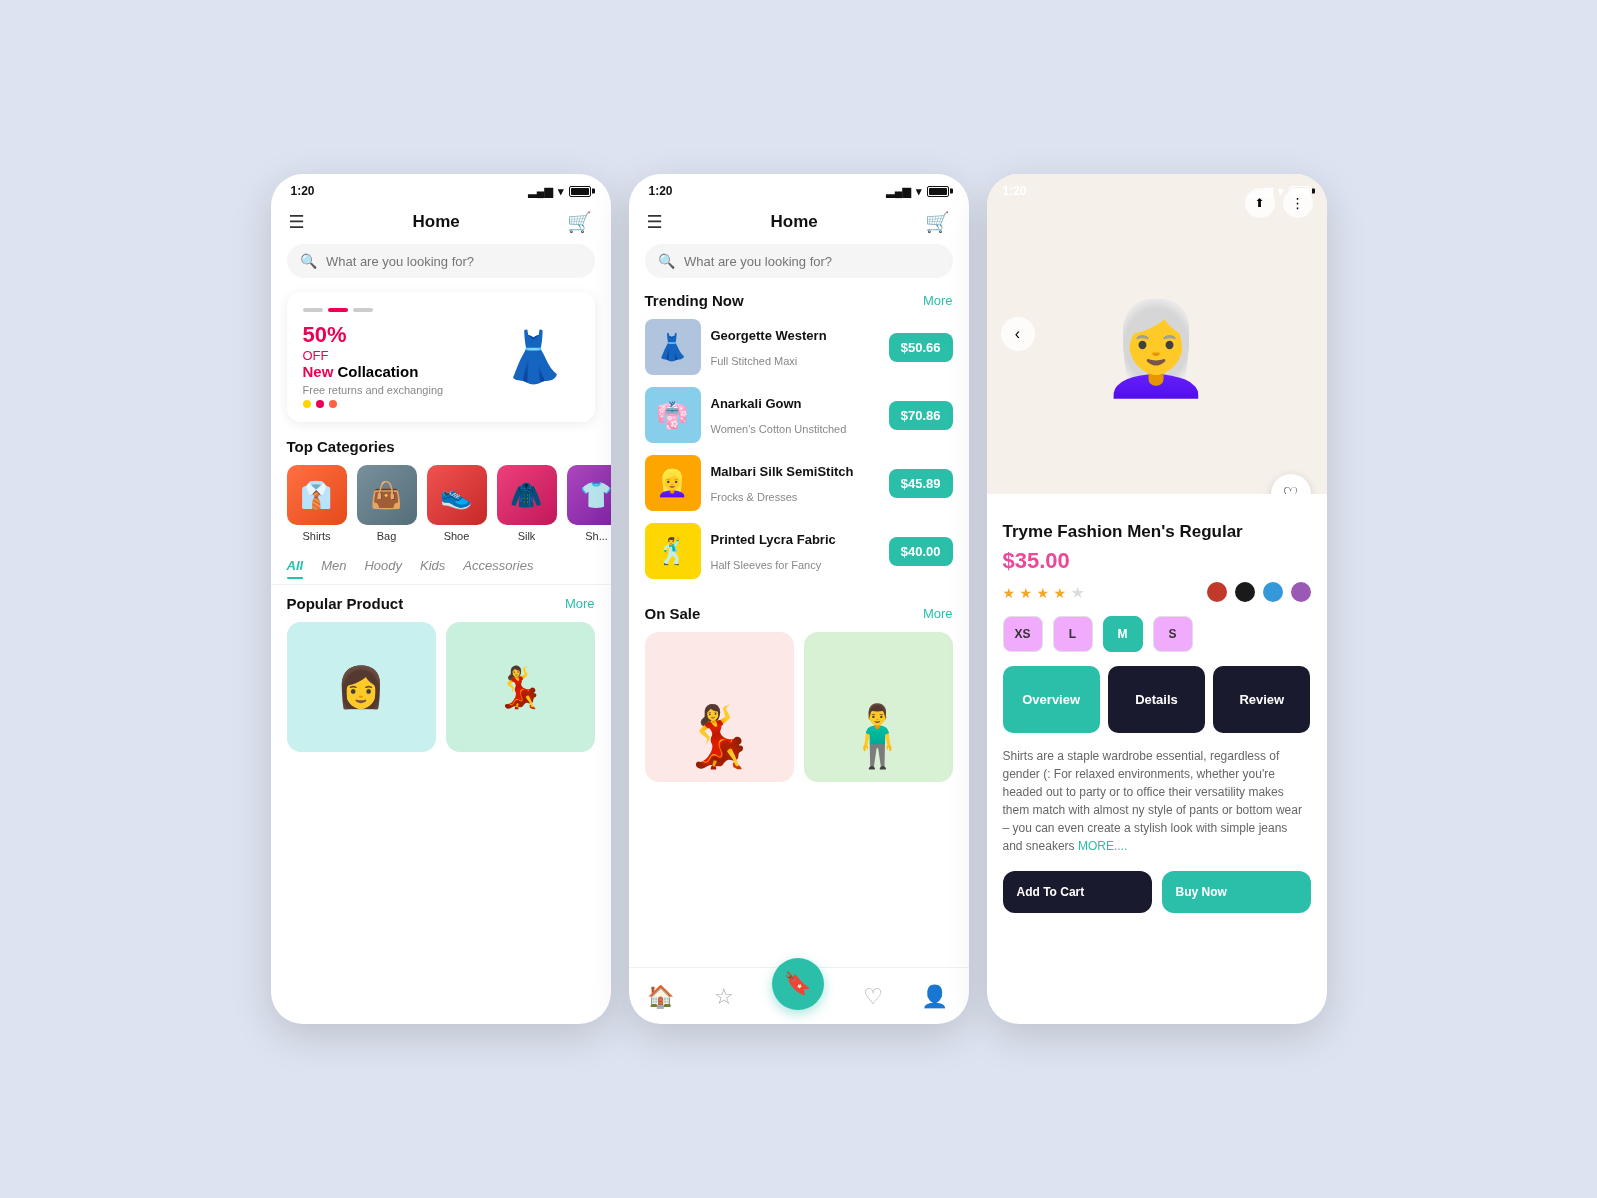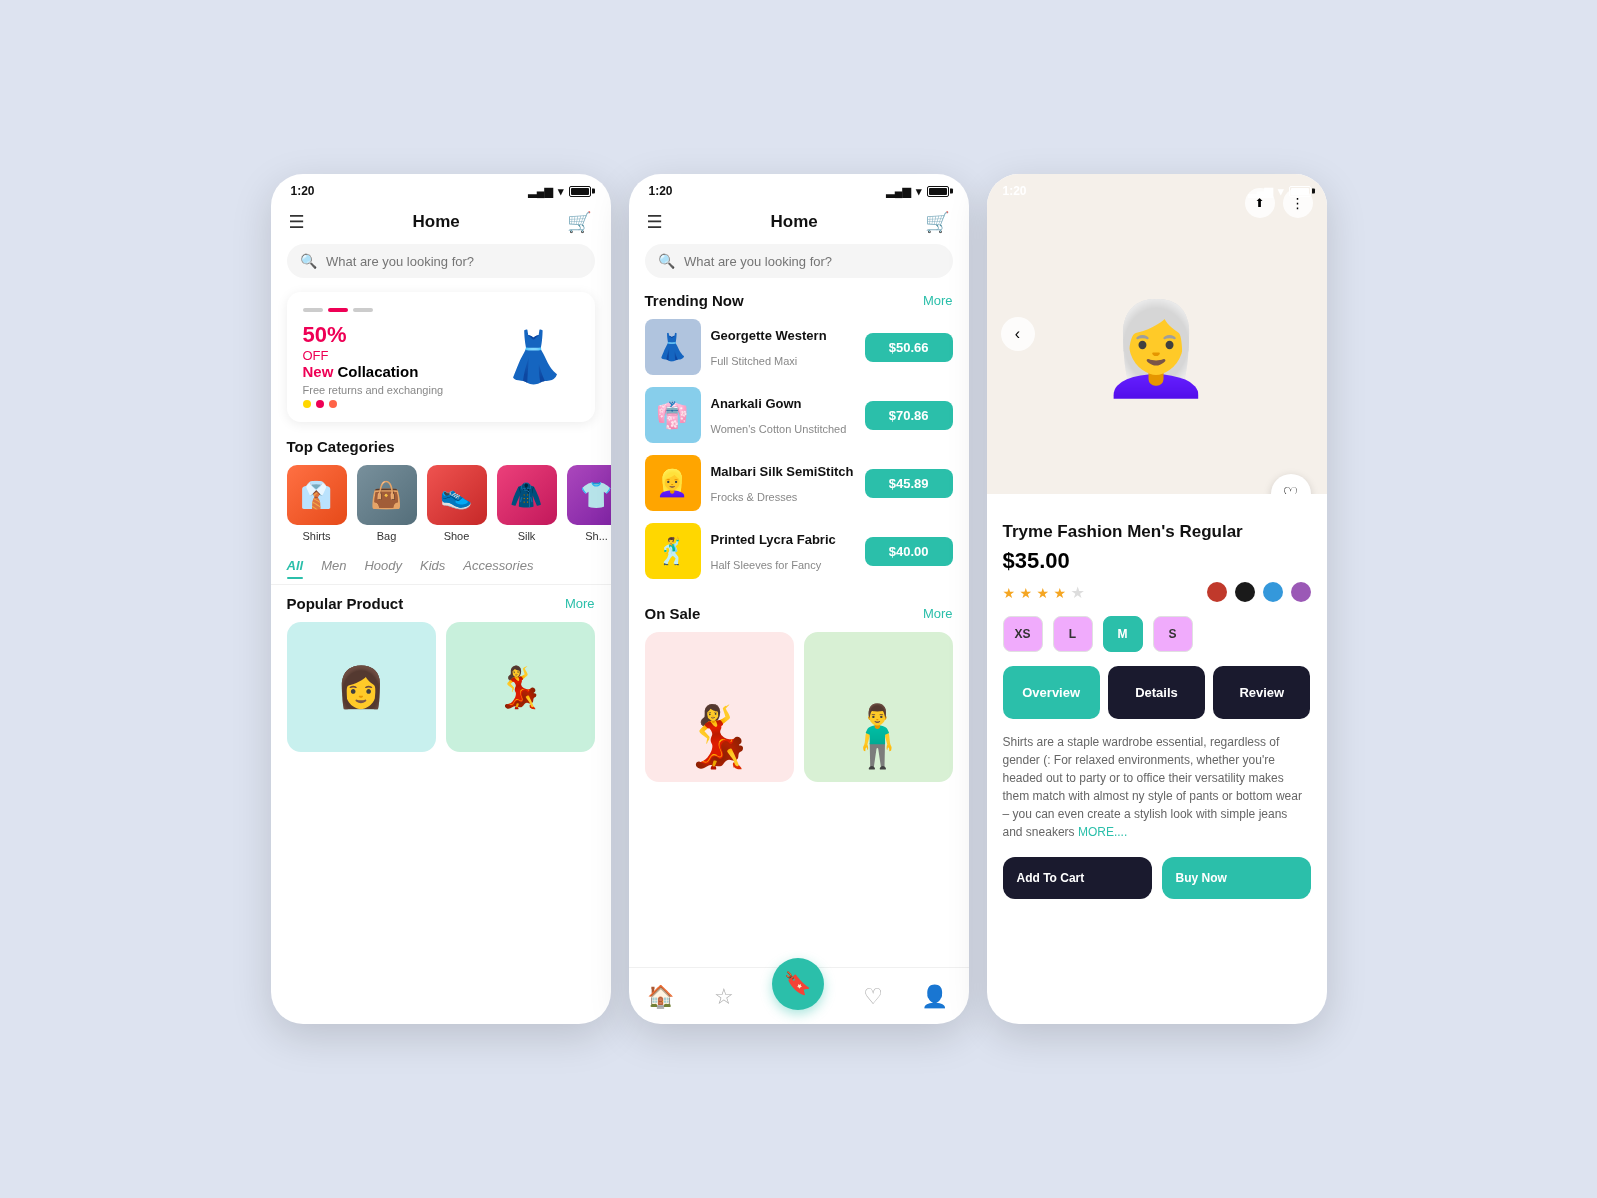--- a/index.html
+++ b/index.html
@@ -261,21 +261,21 @@
       justify-content: center;
       font-size: 26px;
       background: #e8e8e8;
     }
     .trending-info { flex: 1; }
     .trending-name { font-size: 13px; font-weight: 600; color: #111; }
     .trending-sub { font-size: 11px; color: #888; margin-top: 12px; }
     .trending-price {
       background: #2bbfaa;
       color: #fff;
-      padding: 7px 24px;
+      padding: 7px 12px;
       border-radius: 8px;
       font-size: 13px;
       font-weight: 600;
     }
 
     
     .on-sale-row {
       display: flex;
       gap: 10px;
       padding: 0 16px;
@@ -381,21 +381,21 @@
       align-items: center;
       justify-content: center;
       font-size: 18px;
       box-shadow: 0 2px 8px rgba(0,0,0,0.15);
       z-index: 10;
     }
     .product-detail {
       padding: 28px 16px 16px;
     }
     .product-name { font-size: 17px; font-weight: 700; color: #111; margin-bottom: 6px; }
-    .product-price { font-size: 22px; font-weight: 700; color: #000000; margin-bottom: 8px; }
+    .product-price { font-size: 22px; font-weight: 700; color: #ec4899; margin-bottom: 8px; }
     .rating-row {
       display: flex;
       align-items: center;
       justify-content: space-between;
       margin-bottom: 14px;
     }
     .stars { color: #f5a623; font-size: 14px; }
     .star-empty { color: #ddd; }
     .color-options {
       display: flex;
@@ -431,21 +431,21 @@
       color: #fff;
       border-color: #2bbfaa;
     }
     .action-tabs {
       display: flex;
       gap: 8px;
       margin-bottom: 14px;
     }
     .action-tab {
       flex: 1;
-      padding: 19px 6px;
+      padding: 26px 6px;
       border-radius: 10px;
       font-size: 13px;
       font-weight: 600;
       text-align: center;
       cursor: pointer;
     }
     .action-tab.teal { background: #2bbfaa; color: #fff; }
     .action-tab.dark { background: #1a1a2e; color: #fff; }
     .description {
       font-size: 12px;

